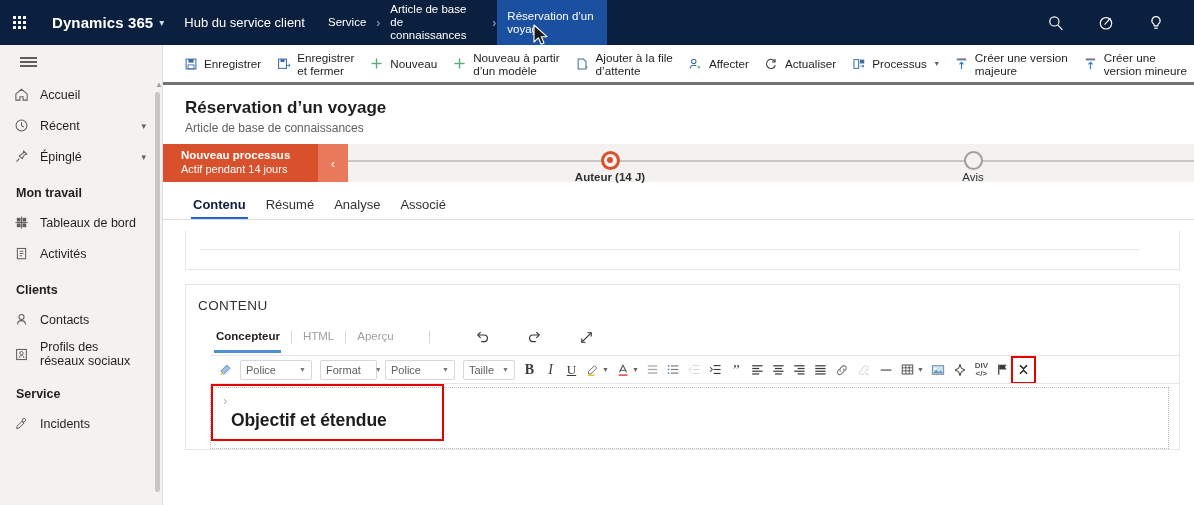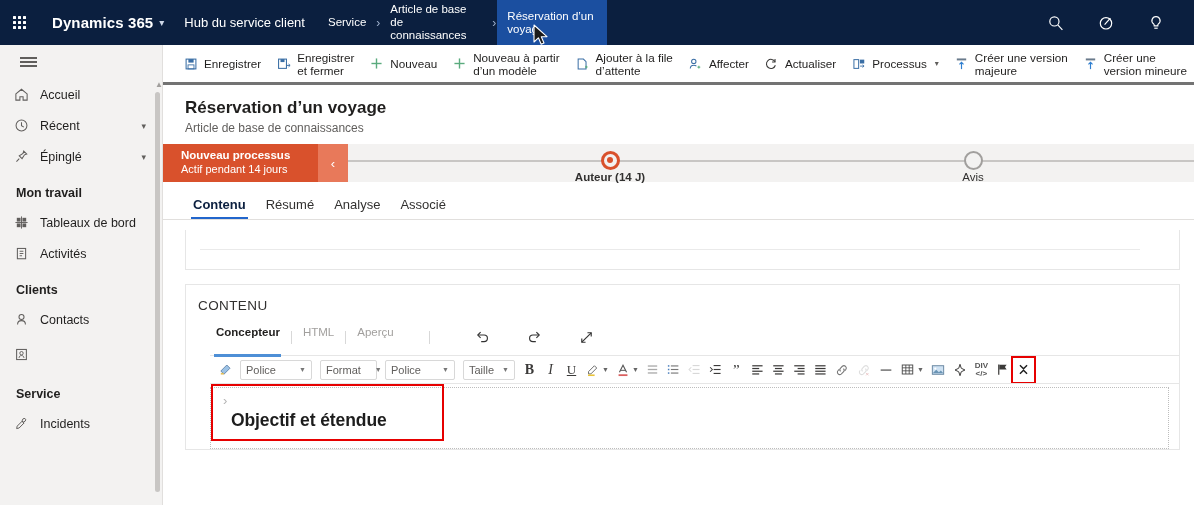--- a/index.html
+++ b/index.html
@@ -126,21 +126,21 @@
   .field-card {
     border: 1px solid #e6e6e6; border-top: none; margin: 10px 14px 0 4px; height: 40px;
     display: flex; align-items: center; padding-left: 14px; background: #fff;
   }
   .field-rule { height: 1px; background: #eaeaea; width: 96%; }
 
   .content-card { margin: 14px 14px 0 4px; border: 1px solid #e6e6e6; background: #fff; }
   .content-hd { font-size: 13.5px; color: #323130; letter-spacing: .4px; padding: 13px 0 10px 12px; }
 
   .ed-tabs { display: flex; align-items: center; padding-left: 28px; height: 28px; }
-  .ed-tab { font-size: 11.5px; color: #a19f9d; padding: 0 11px 19px; cursor: pointer; position: relative; margin-top: 8px; }
+  .ed-tab { font-size: 11.5px; color: #a19f9d; padding: 0 11px 11px; cursor: pointer; position: relative; margin-top: 8px; }
   .ed-tab:first-child { padding-left: 2px; }
   .ed-tab.active { color: #201f1e; font-weight: bold; }
   .ed-tab.active::after { content: ""; position: absolute; left: 0; right: 10px; bottom: 0; height: 2.5px; background: #4e8fd6; }
   .ed-div { width: 1px; height: 13px; background: #d8d8d8; }
   .ed-actions { display: flex; align-items: center; gap: 34px; padding-left: 44px; }
   .ed-act { cursor: pointer; width: 18px; height: 18px; display: flex; align-items: center; justify-content: center; color: #333; }
 
   .rte-bar {
     display: flex; align-items: center; height: 29px; border: 1px solid #e6e6e6;
     border-left: none; border-right: none; margin: 4px 0 0 24px; padding-left: 5px; gap: 0;
@@ -309,20 +309,22 @@
       </div>
 
       <div class="nav-item two-line">
         <span class="nav-ico">
           <svg width="15" height="15" viewBox="0 0 16 16">
               <rect x="2.8" y="2.6" width="10.4" height="10.8" fill="none" stroke="#605e5c" stroke-width="1.1"></rect>
               <circle cx="8" cy="6.6" r="1.8" fill="none" stroke="#605e5c" stroke-width="1"></circle>
               <path d="M5.4 11.6c0-1.6 1.2-2.5 2.6-2.5s2.6.9 2.6 2.5" fill="none" stroke="#605e5c" stroke-width="1"></path>
             </svg>
         </span>
+        <span class="nav-label" style="white-space: pre-line;">Profils des
+réseaux sociaux</span>
       </div>
 
       <div class="nav-group">Service</div>
 
       <div class="nav-item">
         <span class="nav-ico">
           <svg width="15" height="15" viewBox="0 0 16 16">
               <path d="M11.6 2.6a2 2 0 1 1-2.8 2.8l-5.4 5.4-.6 2.6 2.6-.6 5.4-5.4a2 2 0 0 1 .8-4.8z" fill="none" stroke="#605e5c" stroke-width="1.05"></path>
             </svg>
         </span>

